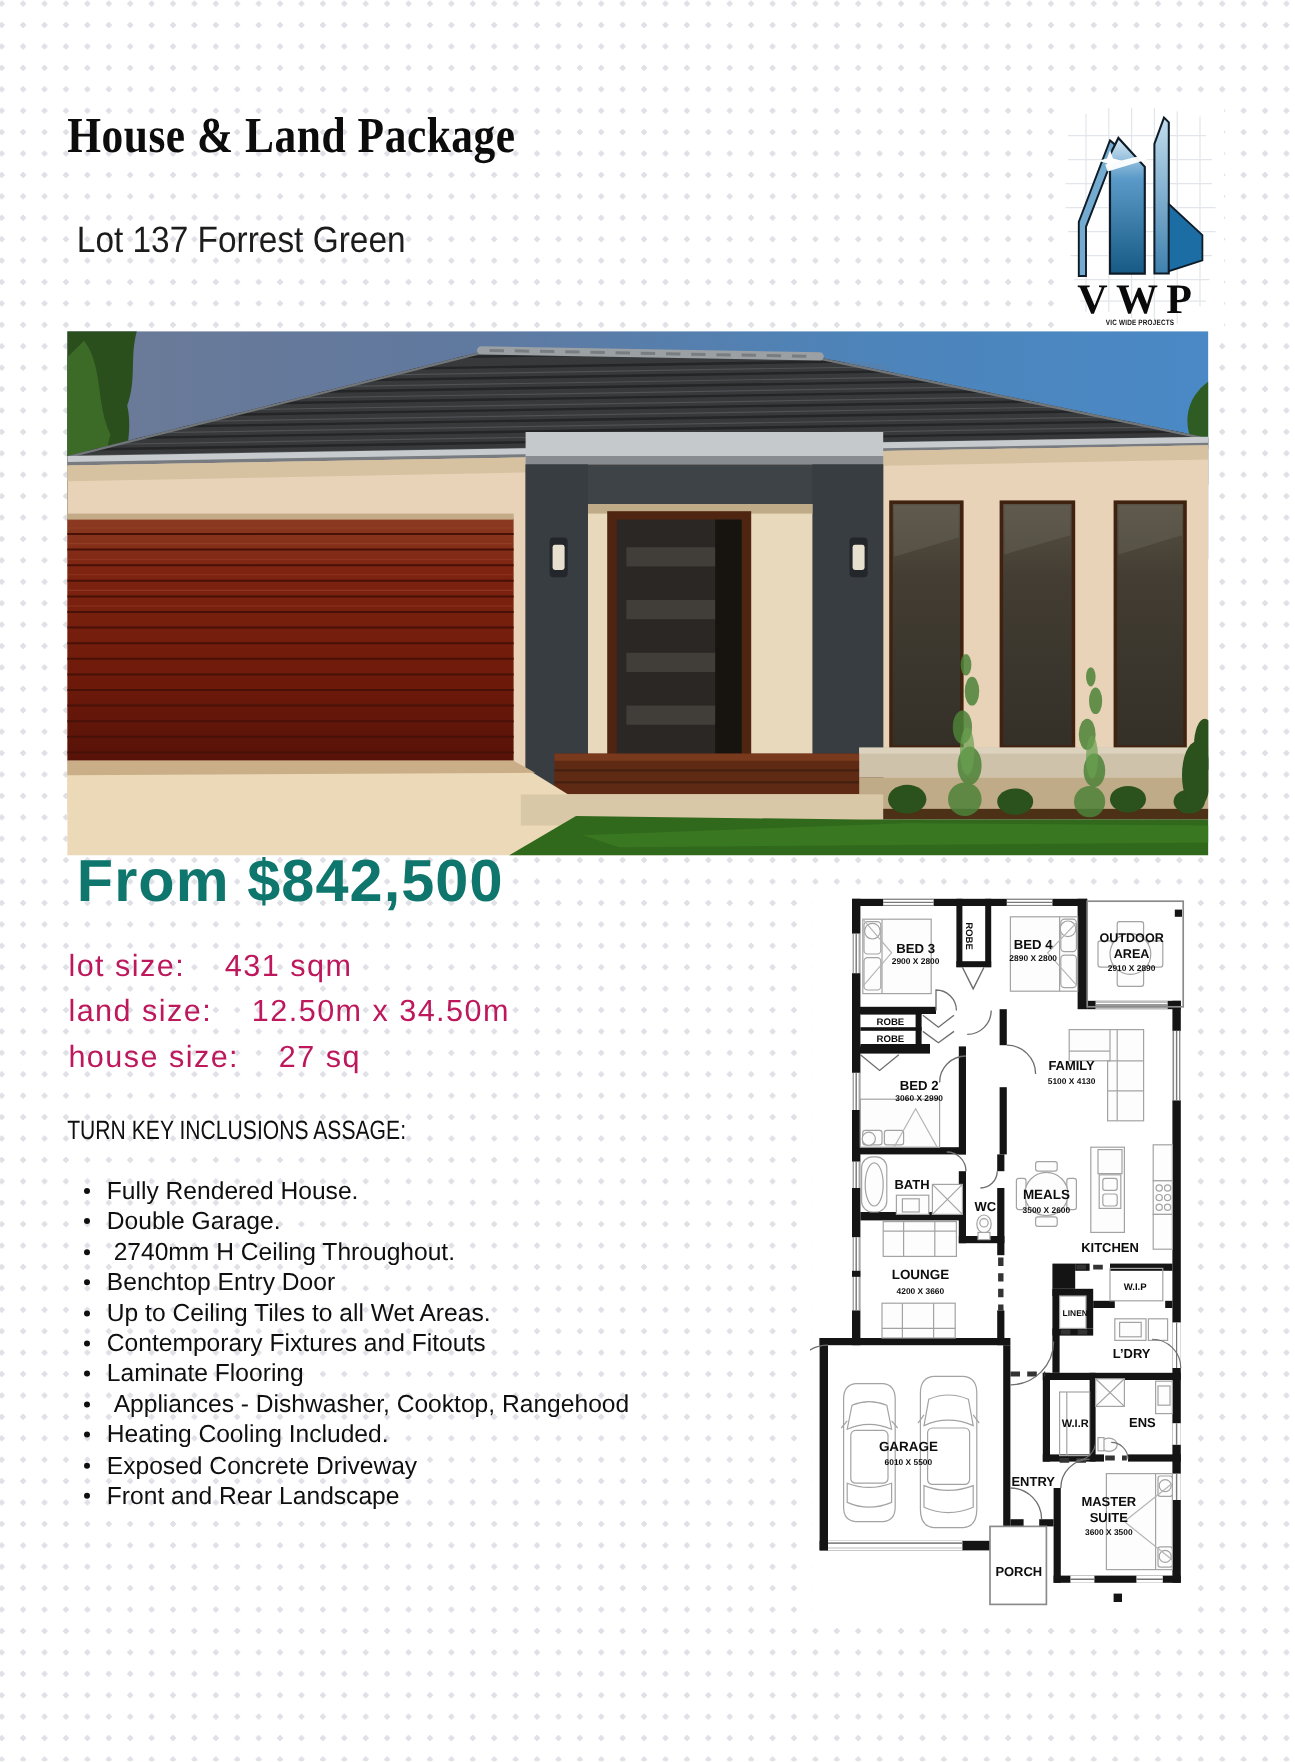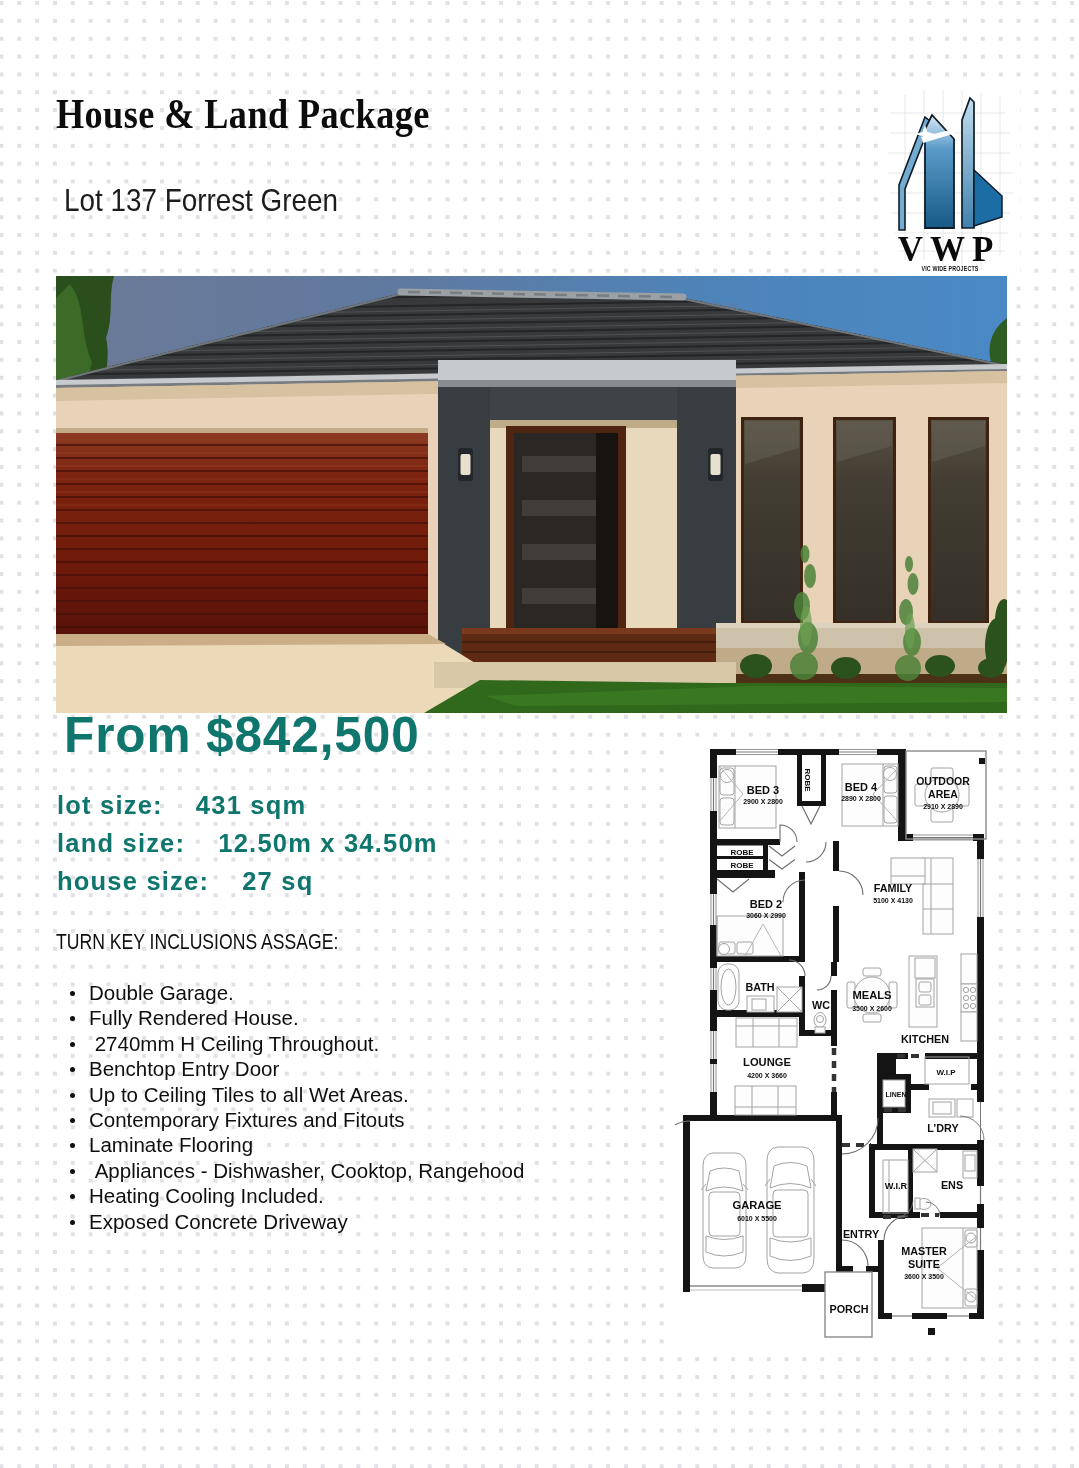--- a/index.html
+++ b/index.html
@@ -3,21 +3,21 @@
 <meta charset="utf-8">
 <style>
   html,body{margin:0;padding:0}
   body{width:1079px;height:1468px;position:relative;background:#ffffff;font-family:"Liberation Sans",sans-serif;overflow:hidden}
   .dots{position:absolute;left:0;top:0;width:1079px;height:1468px;
     background-image:radial-gradient(#dfe1e6 2.1px,rgba(255,255,255,0) 2.3px);
     background-size:17.85px 17.85px;background-position:-7.5px -5.9px}
   .title{position:absolute;left:56px;top:90px;font-family:"Liberation Serif",serif;font-weight:700;font-size:42px;color:#0c0c0c;letter-spacing:0.5px;transform:scaleX(0.862);transform-origin:left top}
   .subtitle{position:absolute;left:64px;top:183px;font-size:30.5px;color:#1c1c1c;transform:scaleX(0.913);transform-origin:left top}
   .price{position:absolute;left:64px;top:706px;font-weight:700;font-size:49.5px;color:#0f766e;letter-spacing:0.9px}
-  .specs{position:absolute;left:57px;top:786px;font-weight:700;font-size:25.5px;color:#0f766e;line-height:38px;letter-spacing:1.2px}
+  .specs{position:absolute;left:57px;top:786px;font-weight:400;font-size:25.5px;color:#be185d;line-height:38px;letter-spacing:1.2px}
   .turnkey{position:absolute;left:56px;top:929px;font-size:22px;color:#101010;transform:scaleX(0.80);transform-origin:left top}
   .blist{position:absolute;left:70px;top:980px;font-size:20.5px;color:#0f0f0f}
   .blist div{height:25.4px;line-height:25.4px;white-space:nowrap}
   .blist div::before{content:"";display:inline-block;width:5px;height:5px;border-radius:50%;background:#0f0f0f;margin-right:14px;vertical-align:4px}
 </style>
 </head>
 <body>
 
 <div class="dots"></div>
 
@@ -25,30 +25,31 @@
 
 <div class="subtitle">Lot 137 Forrest Green</div>
 
 <div class="price">From $842,500</div>
 
 <div class="specs">lot size:&nbsp;&nbsp;&nbsp;&nbsp;431 sqm<br>land size:&nbsp;&nbsp;&nbsp;&nbsp;12.50m x 34.50m<br>house size:&nbsp;&nbsp;&nbsp;&nbsp;27 sq</div>
 
 <div class="turnkey">TURN KEY INCLUSIONS ASSAGE:</div>
 
 <div class="blist">
+<div>Fully Rendered House.</div>
 <div>Double Garage.</div>
-<div>Fully Rendered House.</div>
 <div>&nbsp;2740mm H Ceiling Throughout.</div>
 <div>Benchtop Entry Door</div>
 <div>Up to Ceiling Tiles to all Wet Areas.</div>
 <div>Contemporary Fixtures and Fitouts</div>
 <div>Laminate Flooring</div>
 <div>&nbsp;Appliances - Dishwasher, Cooktop, Rangehood</div>
 <div>Heating Cooling Included.</div>
 <div>Exposed Concrete Driveway</div>
+<div>Front and Rear Landscape</div>
 </div>
 
 <svg style="position:absolute;left:880px;top:85px" width="140" height="200" viewBox="0 0 140 200">
   <defs>
     <linearGradient id="tw1" x1="0" y1="0" x2="0" y2="1">
       <stop offset="0" stop-color="#d8eaf5"></stop>
         <stop offset="0.3" stop-color="#5a9ac8"></stop>
         <stop offset="1" stop-color="#175a85"></stop>
     </linearGradient>
     <linearGradient id="tw2" x1="0" y1="0" x2="0" y2="1">

